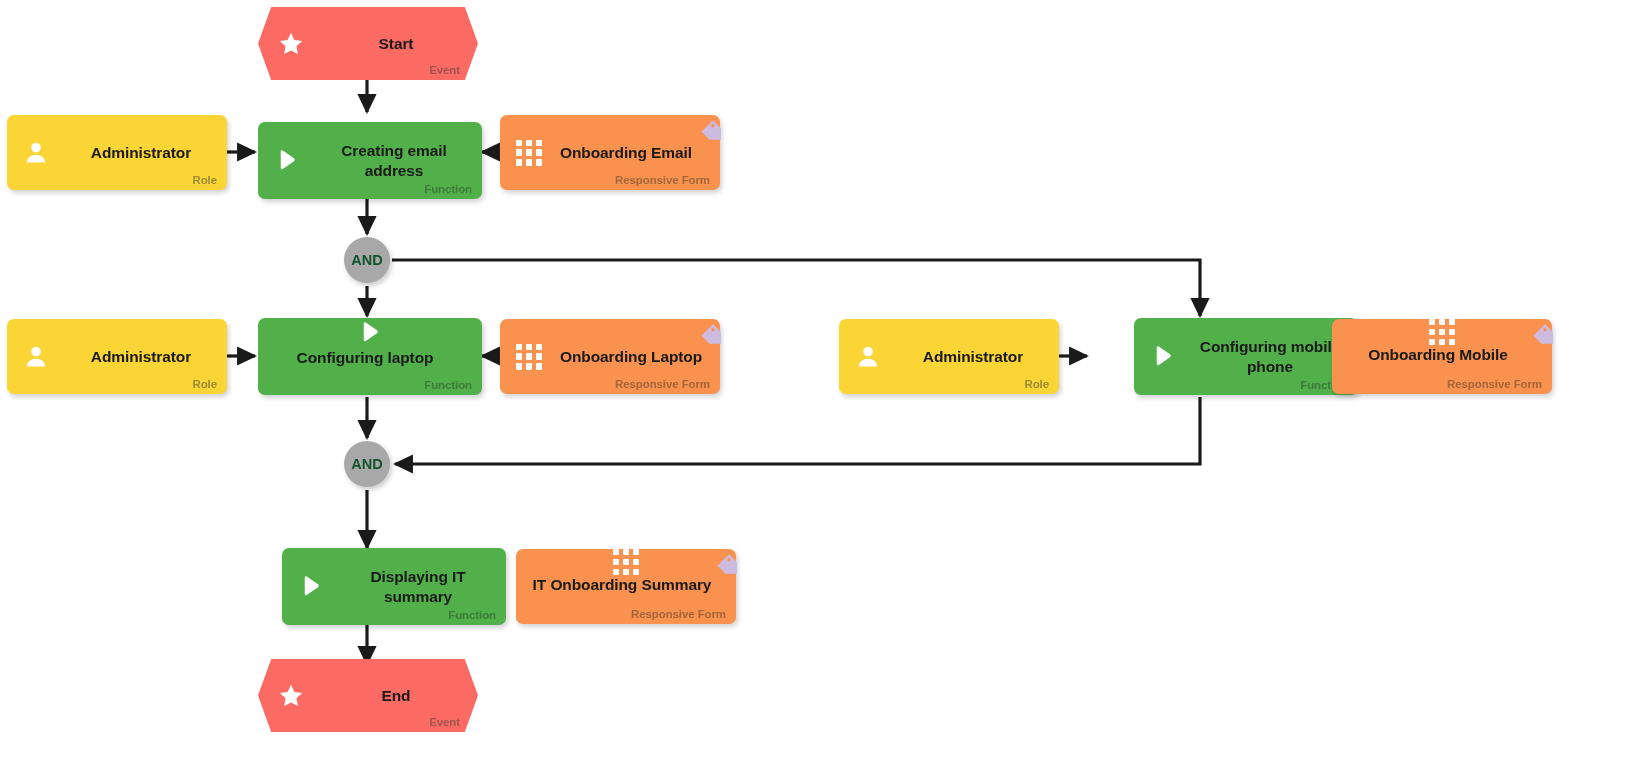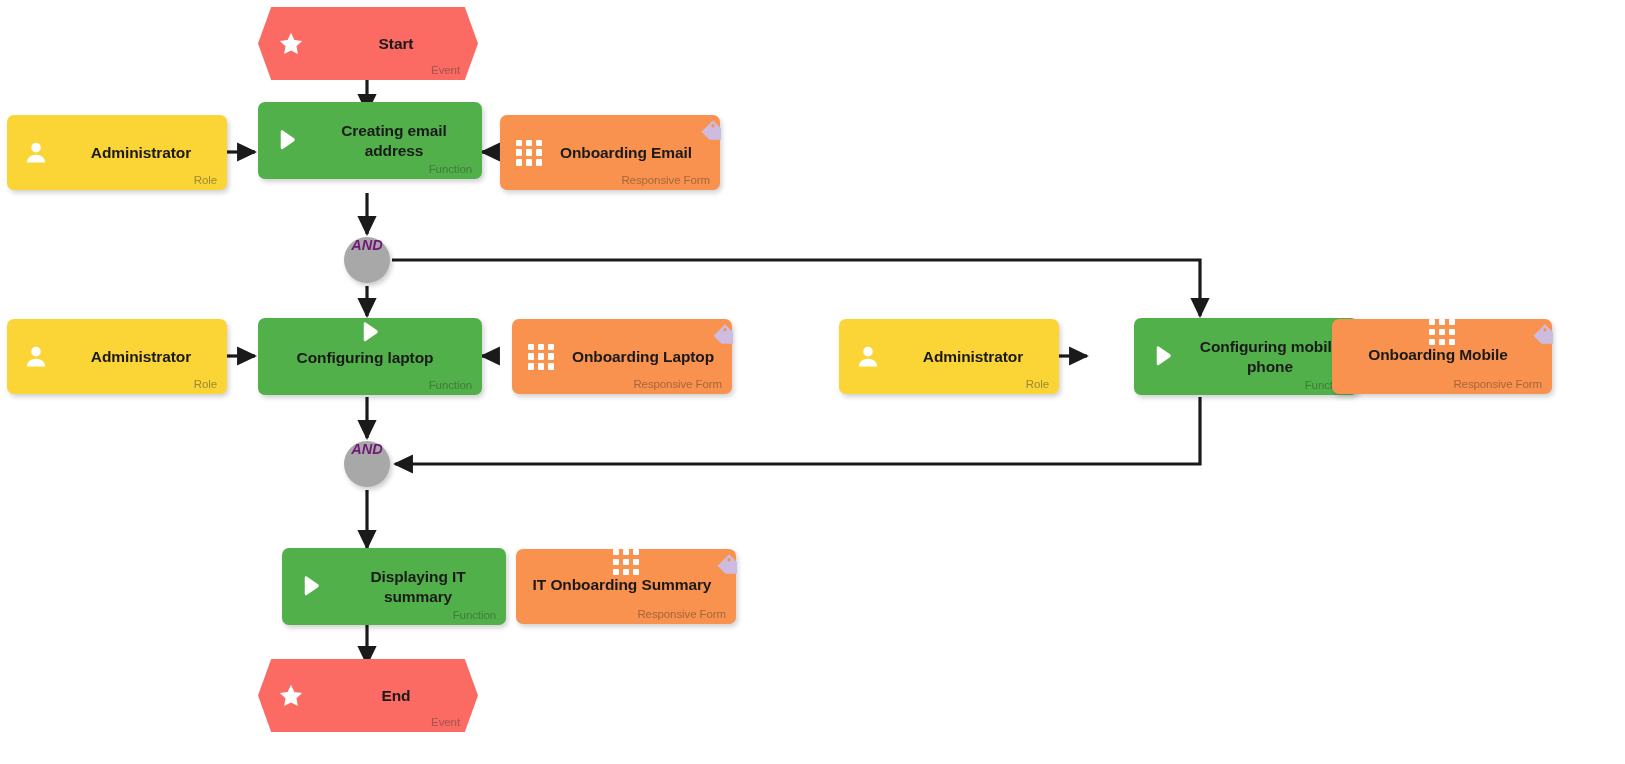--- a/index.html
+++ b/index.html
@@ -40,21 +40,21 @@
     color: #1a1a1a;
     line-height: 1.25;
     padding: 0 10px 0 0;
     letter-spacing: -0.1px;
   }
   .node .type {
     position: absolute;
     right: 10px;
     bottom: 4px;
     font-size: 11.5px;
-    font-weight: 400;
+    font-weight: 700;
     letter-spacing: -0.1px;
   }
   .node .nicon {
     width: 58px;
     min-width: 58px;
     display: flex;
     align-items: center;
     justify-content: center;
   }
 
@@ -92,26 +92,26 @@
   .n-event .type { color: #a35450; right: 18px; }
   .n-event .nicon { width: 66px; min-width: 66px; }
 
   
   .gateway {
     position: absolute;
     width: 46px; height: 46px;
     border-radius: 50%;
     background: #a8a8a8;
     display: flex;
+    align-items: center;
     justify-content: center;
     font-size: 14.5px;
     font-weight: 700;
-    color: #701a75;
+    color: #14532d;
     box-shadow: 2px 3px 5px rgba(0,0,0,0.2);
-    font-style: italic;
   }
 
   
   .grid-ico {
     width: 26px; height: 26px;
     display: grid;
     grid-template-columns: repeat(3, 1fr);
     grid-template-rows: repeat(3, 1fr);
     gap: 3.5px;
   }
@@ -176,21 +176,21 @@
     <span class="nicon">
       <svg width="28" height="28" viewBox="0 0 24 24">
           <circle cx="12" cy="7.4" r="4.1" fill="#fff"></circle>
           <path fill="#fff" d="M4.2 20.2c0-4.1 3.5-6.6 7.8-6.6s7.8 2.5 7.8 6.6z"></path>
         </svg>
     </span>
     <span class="label">Administrator</span>
     <span class="type">Role</span>
   </div>
 
-  <div class="node n-func" style="left:258px; top:102px; width:224px; height:77px;border-radius:7px;">
+  <div class="node n-func" style="left:258px; top:122px; width:224px; height:77px;border-radius:7px;">
     <span class="nicon">
       <svg width="30" height="30" viewBox="0 0 24 24">
           <path fill="#fff" d="M7 4.6c0-1 .8-1.5 1.6-1l9 6.2c.8.6.8 1.8 0 2.4l-9 6.2c-.8.5-1.6 0-1.6-1z"></path>
         </svg>
     </span>
     <span class="label">Creating email address</span>
     <span class="type">Function</span>
   </div>
 
   <div class="node n-form" style="left:500px; top:115px; width:220px; height:75px;">
@@ -235,21 +235,21 @@
   <div class="node n-func" style="left:258px; top:318px; width:224px; height:77px;flex-direction:column;">
     <span class="nicon">
       <svg width="30" height="30" viewBox="0 0 24 24">
           <path fill="#fff" d="M7 4.6c0-1 .8-1.5 1.6-1l9 6.2c.8.6.8 1.8 0 2.4l-9 6.2c-.8.5-1.6 0-1.6-1z"></path>
         </svg>
     </span>
     <span class="label">Configuring laptop</span>
     <span class="type">Function</span>
   </div>
 
-  <div class="node n-form" style="left:500px; top:319px; width:220px; height:75px;margin-left:12px;">
+  <div class="node n-form" style="left:500px; top:319px; width:220px; height:75px;">
     <span class="nicon">
       <span class="grid-ico">
           <i></i>
           <i></i>
           <i></i>
           <i></i>
           <i></i>
           <i></i>
           <i></i>
           <i></i>

